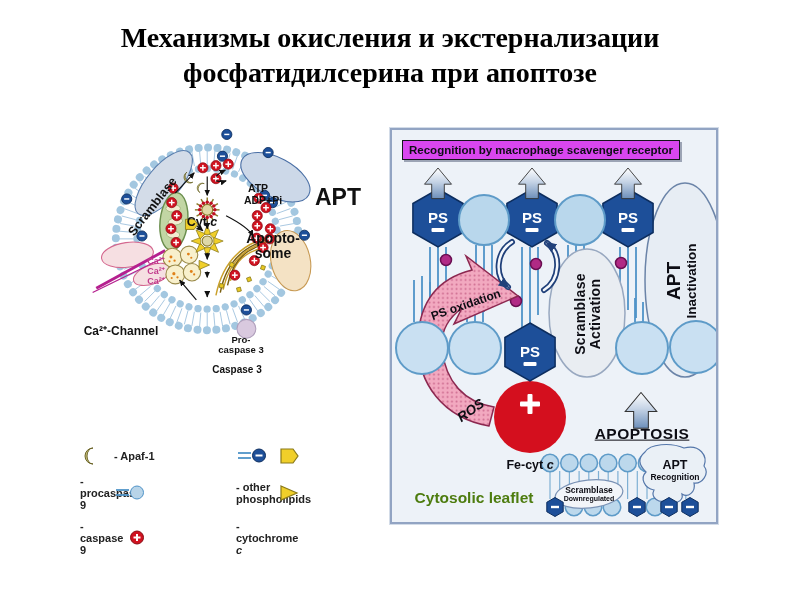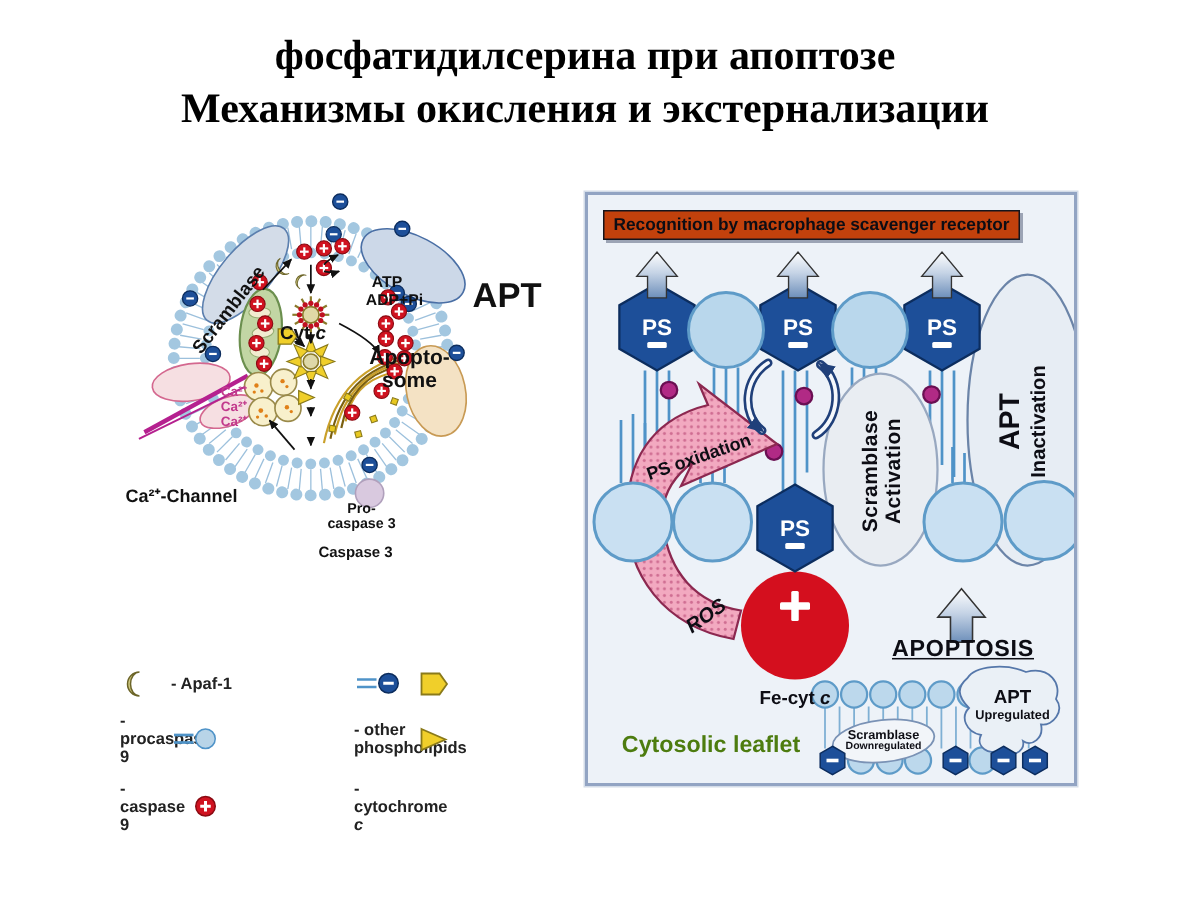--- a/index.html
+++ b/index.html
@@ -7,38 +7,38 @@
          font-family:"Liberation Sans",sans-serif;}
   .title{position:absolute;left:0;top:20px;width:780px;text-align:center;
          font-family:"Liberation Serif",serif;font-weight:bold;font-size:28px;
          line-height:1.25;color:#000;}
   .abs{position:absolute;}
   .lbl{position:absolute;transform:translate(-50%,-50%);font-weight:bold;color:#111;
        white-space:nowrap;line-height:1.08;text-align:center;}
   .panel{position:absolute;left:390px;top:128px;width:328px;height:396px;
          background:#edf2f8;border:2px solid #92a4c3;box-shadow:0 0 0 1px #d3dce8;box-sizing:border-box;}
   .panel .lbl{color:#0d0d14;}
-  .hdrbox{position:absolute;left:10px;top:10px;width:276px;height:18px;background:#c2410c;
+  .hdrbox{position:absolute;left:10px;top:10px;width:276px;height:18px;background:#d946ef;
           border:1.5px solid #15151c;box-shadow:2px 2px 0 rgba(90,100,125,.55);
           font-weight:bold;font-size:11.5px;line-height:18px;text-align:center;color:#0d0d14;}
   .legend{position:absolute;left:80px;top:446px;width:306px;
           display:grid;grid-template-columns:34px 122px 40px auto;
           row-gap:9px;align-items:center;font-weight:bold;font-size:11px;color:#222;}
   .legend svg{display:block;}
   .white{color:#fff;}
   i{font-style:italic;}
 </style>
 </head>
 <body>
 
 <div class="slide">
 
   <div class="title">
+    <div>Механизмы окисления и экстернализации</div>
     <div>фосфатидилсерина при апоптозе</div>
-    <div>Механизмы окисления и экстернализации</div>
   </div>
 
   <svg class="abs" style="left:55px;top:125px" width="340" height="330" viewBox="55 125 395 455">
     <defs>
       <marker id="ah" markerUnits="userSpaceOnUse" markerWidth="9" markerHeight="8" refX="8" refY="4" orient="auto">
         <path d="M0,0 L9,4 L0,8 Z" fill="#111"></path>
       </marker>
       <marker id="ahb" markerUnits="userSpaceOnUse" markerWidth="11" markerHeight="10" refX="9" refY="5" orient="auto">
         <path d="M0,0 L11,5 L0,10 Z" fill="#20407a"></path>
       </marker>
@@ -543,17 +543,17 @@
     <div class="lbl" style="left:74px;top:175px;font-size:12px;transform:translate(-50%,-50%) rotate(-19deg);">PS oxidation</div>
     <div class="lbl" style="left:79px;top:281px;font-size:13.5px;font-style:italic;transform:translate(-50%,-50%) rotate(-35deg);">ROS</div>
     <div class="lbl white" style="left:138px;top:300px;font-size:12.5px;margin-top:36px;"><span>Fe-cyt </span><i>c</i></div>
     <div class="lbl" style="left:250px;top:304px;font-size:15.5px;letter-spacing:.5px;text-decoration:underline;">APOPTOSIS</div>
     <div class="lbl" style="left:197px;top:364px;">
       <div style="font-size:8.5px;">Scramblase</div>
       <div style="font-size:7px;">Downregulated</div>
     </div>
     <div class="lbl" style="left:283px;top:340px;">
       <div style="font-size:12.5px;">APT</div>
-      <div style="font-size:8.5px;">Upregulated</div>
+      <div style="font-size:8.5px;">Recognition</div>
     </div>
     <div class="lbl" style="left:82px;top:368px;font-size:15.5px;color:#4d7c0f;">Cytosolic leaflet</div>
   </div>
 </div>
 
 </body></html>

